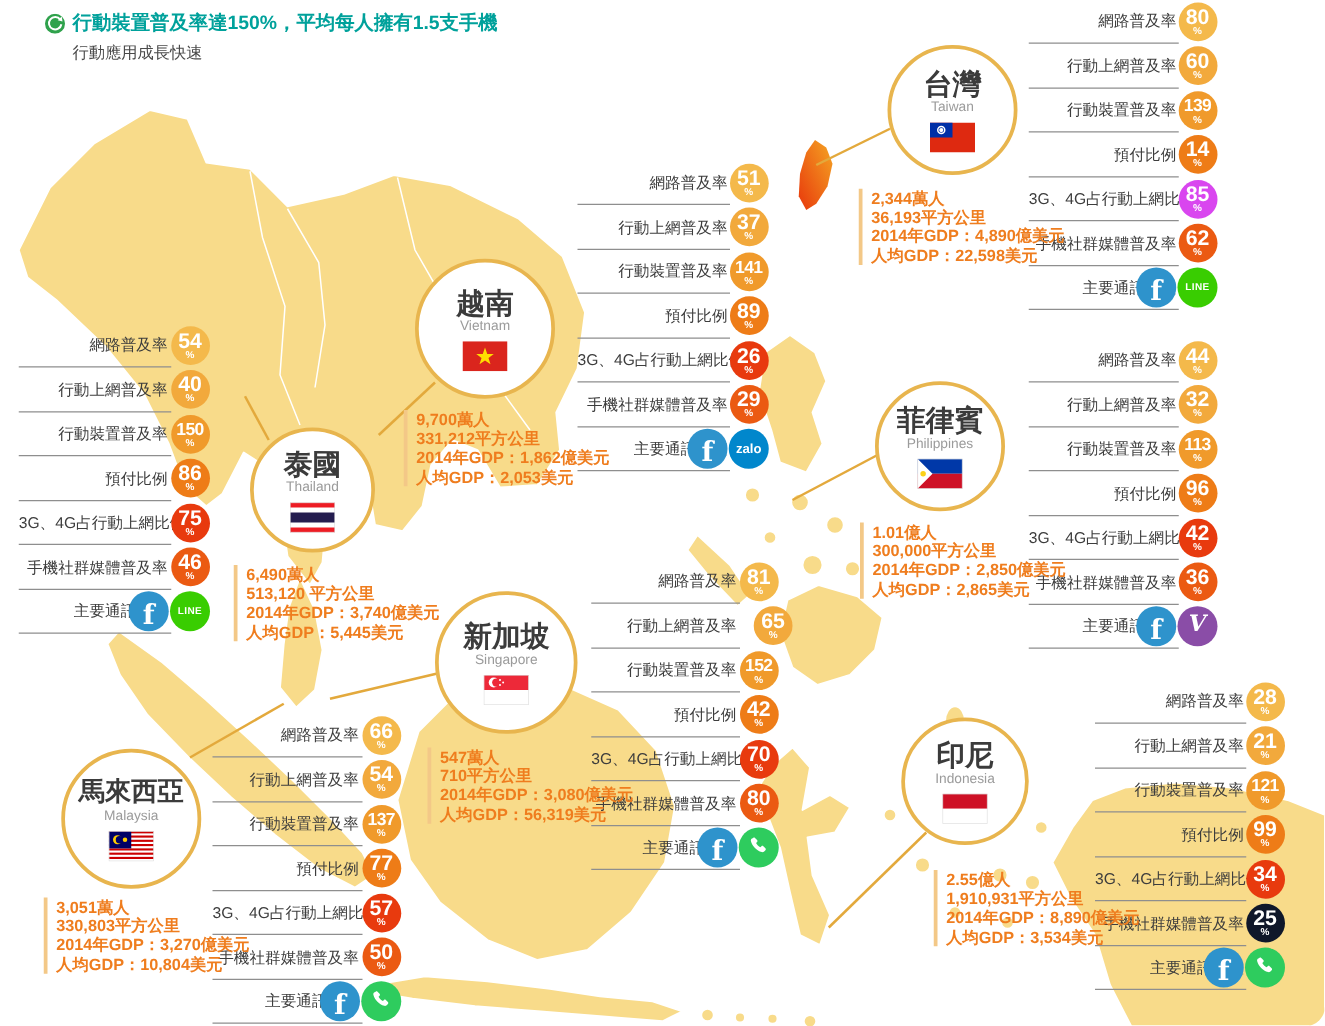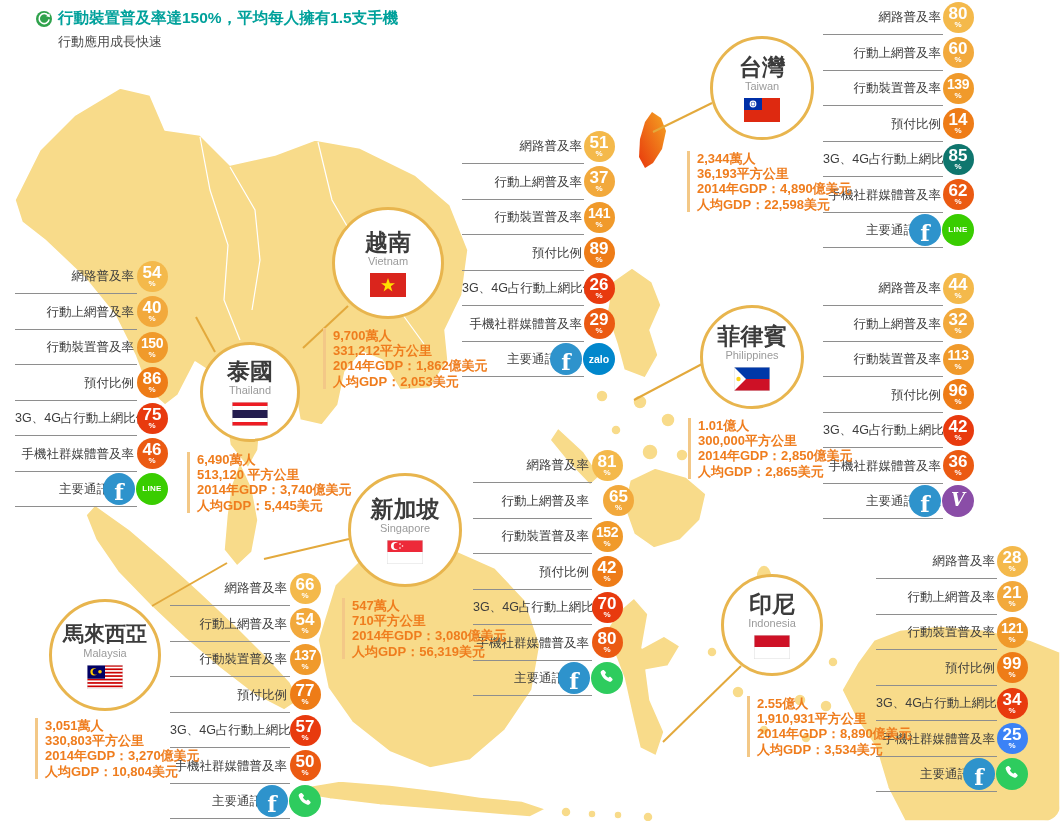--- a/index.html
+++ b/index.html
@@ -122,21 +122,21 @@
         <span class="pct">%</span>
       </div>
       <div class="stat-label" style="left: 823px; top: 115.5px; width: 118px;">預付比例</div>
       <div class="row-divider" style="left: 823px; top: 140.5px; width: 120px;"></div>
       <div class="stat-badge" style="left: 942.5px; top: 108px; background: rgb(238, 124, 23);">
         <span class="num">14</span>
         <span class="pct">%</span>
       </div>
       <div class="stat-label" style="left: 823px; top: 151px; width: 118px;">3G、4G占行動上網比例</div>
       <div class="row-divider" style="left: 823px; top: 176px; width: 120px;"></div>
-      <div class="stat-badge" style="left: 942.5px; top: 143.5px; background: #0f766e;">
+      <div class="stat-badge" style="left: 942.5px; top: 143.5px; background: #d946ef;">
         <span class="num">85</span>
         <span class="pct">%</span>
       </div>
       <div class="stat-label" style="left: 823px; top: 186.5px; width: 118px;">手機社群媒體普及率</div>
       <div class="row-divider" style="left: 823px; top: 211.5px; width: 120px;"></div>
       <div class="stat-badge" style="left: 942.5px; top: 179px; background: rgb(235, 90, 18);">
         <span class="num">62</span>
         <span class="pct">%</span>
       </div>
       <div class="stat-label" style="left: 823px; top: 222px; width: 118px;">主要通訊軟體</div>
@@ -509,21 +509,21 @@
         <span class="pct">%</span>
       </div>
       <div class="stat-label" style="left: 876px; top: 695px; width: 119px;">3G、4G占行動上網比例</div>
       <div class="row-divider" style="left: 876px; top: 720px; width: 121px;"></div>
       <div class="stat-badge" style="left: 996.5px; top: 687.5px; background: rgb(232, 58, 14);">
         <span class="num">34</span>
         <span class="pct">%</span>
       </div>
       <div class="stat-label" style="left: 876px; top: 730.5px; width: 119px;">手機社群媒體普及率</div>
       <div class="row-divider" style="left: 876px; top: 755.5px; width: 121px;"></div>
-      <div class="stat-badge" style="left: 996.5px; top: 723px; background: #3b82f6;">
+      <div class="stat-badge" style="left: 996.5px; top: 723px; background: #0f172a;">
         <span class="num">25</span>
         <span class="pct">%</span>
       </div>
       <div class="stat-label" style="left: 876px; top: 766px; width: 119px;">主要通訊軟體</div>
       <div class="row-divider" style="left: 876px; top: 791px; width: 121px;"></div>
       <div class="app-icon facebook" style="left: 963px; top: 758px; background: rgb(46, 147, 204);">
         <span>f</span>
       </div>
       <div class="app-icon whatsapp" style="left: 996px; top: 758px; background: rgb(46, 204, 94);"><svg width="20" height="20" viewBox="0 0 24 24">
           <path fill="#fff" d="M6.6 2.8c.5-.5 1.3-.5 1.8 0l2 2c.5.5.5 1.3 0 1.8l-1 1c.9 1.8 2.4 3.3 4.2 4.2l1-1c.5-.5 1.3-.5 1.8 0l2 2c.5.5.5 1.3 0 1.8l-1.2 1.2c-.6.6-1.5.9-2.3.6-5-1.5-8.9-5.4-10.4-10.4-.3-.8 0-1.7.6-2.3z"></path>

